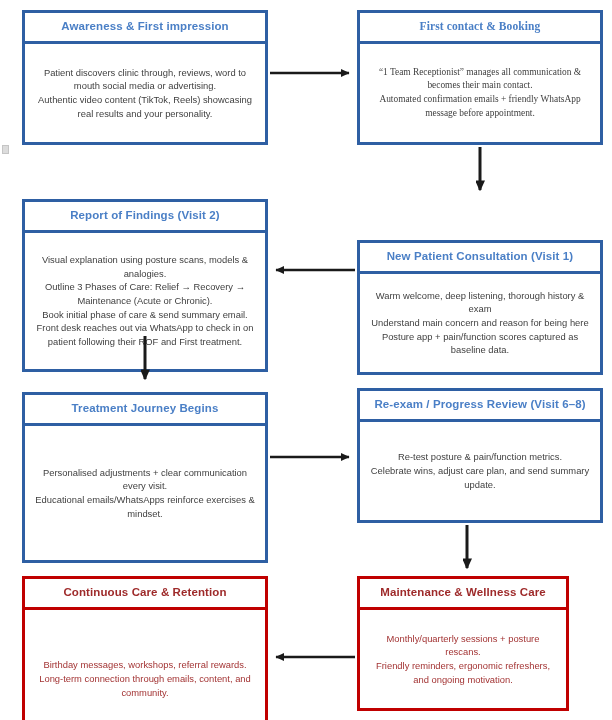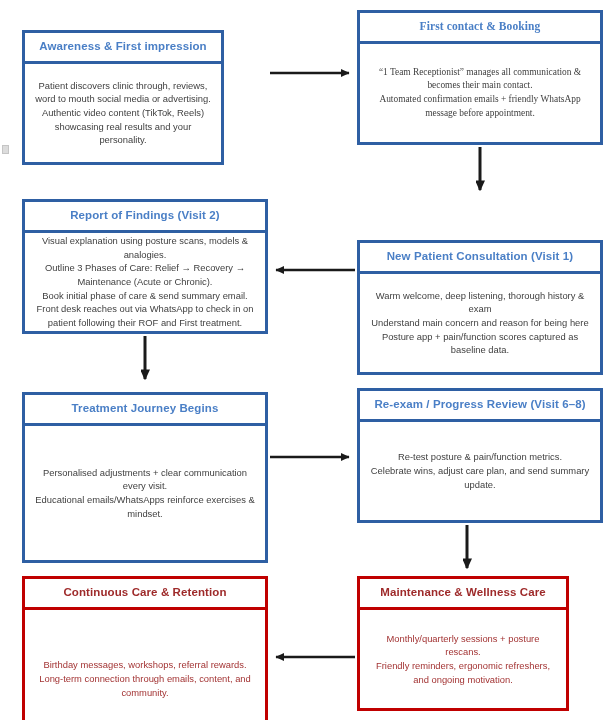--- a/index.html
+++ b/index.html
@@ -92,37 +92,37 @@
     border: 1px solid #bcbcbc;
     box-sizing: border-box;
     opacity: 0.85;
   }
 </style>
 </head>
 <body>
 
 <div id="canvas">
 
-  <div class="node blue" style="left:22px; top:10px; width:202px; height:135px;margin-top:20px;">
+  <div class="node blue" style="left:22px; top:10px; width:246px; height:135px;">
     <div class="node-title">Awareness &amp; First impression</div>
     <div class="node-body">
       <p>Patient discovers clinic through, reviews, word to mouth social media or advertising.
 Authentic video content (TikTok, Reels) showcasing real results and your personality.</p>
     </div>
   </div>
 
   <div class="node blue" style="left:357px; top:10px; width:246px; height:135px;font-family:Liberation Serif, serif;">
     <div class="node-title">First contact &amp; Booking</div>
     <div class="node-body">
       <p>“1 Team Receptionist” manages all communication &amp; becomes their main contact.
 Automated confirmation emails + friendly WhatsApp message before appointment.</p>
     </div>
   </div>
 
-  <div class="node blue" style="left:22px; top:199px; width:246px; height:135px;">
+  <div class="node blue" style="left:22px; top:199px; width:246px; height:173px;">
     <div class="node-title">Report of Findings (Visit 2)</div>
     <div class="node-body">
       <p>Visual explanation using posture scans, models &amp; analogies.
 Outline 3 Phases of Care: Relief → Recovery → Maintenance (Acute or Chronic).
 Book initial phase of care &amp; send summary email.
 Front desk reaches out via WhatsApp to check in on patient following their ROF and First treatment.</p>
     </div>
   </div>
 
   <div class="node blue" style="left:357px; top:199px; width:246px; height:135px;margin-top:41px;">

